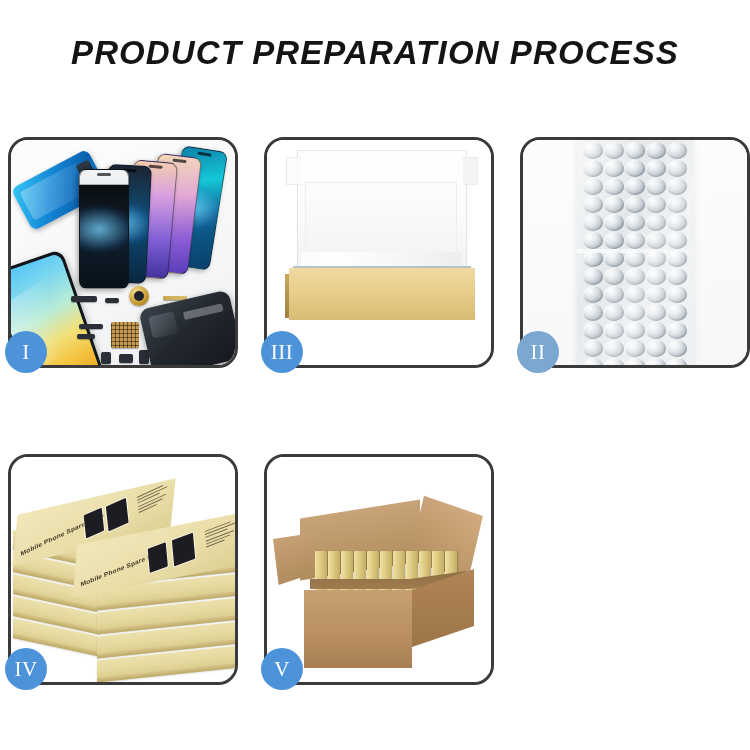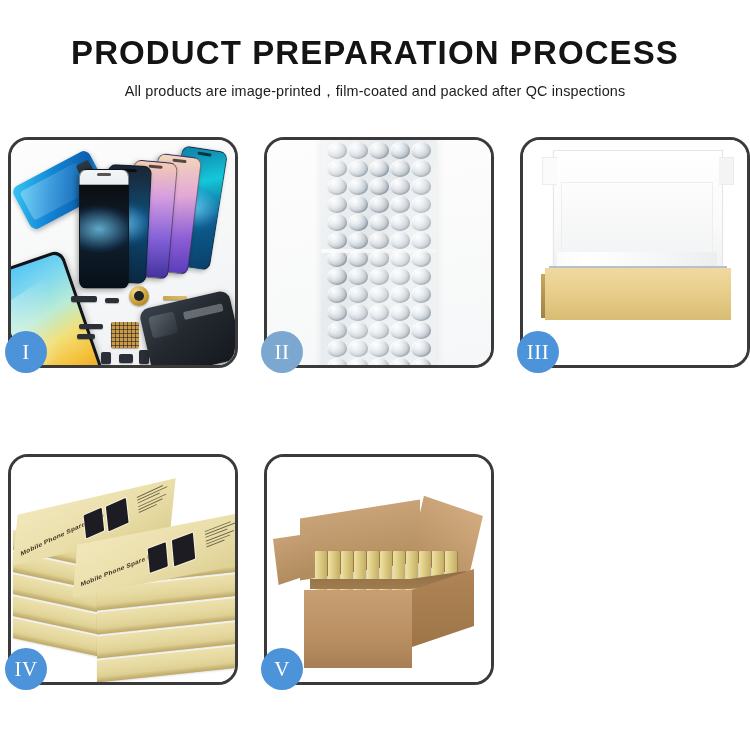--- a/index.html
+++ b/index.html
@@ -9,21 +9,21 @@
   }
   body {
     width: 750px;
     height: 750px;
     font-family: "Liberation Sans", sans-serif;
     overflow: hidden;
     position: relative;
   }
 
   
-  .header { width: 750px; padding-top: 36px; text-align: center; }
+  .header { width: 750px; padding-top: 36px; text-align: center; font-style: italic; }
   .title {
     font-family: "Liberation Sans", sans-serif;
     font-size: 33px;
     font-weight: bold;
     letter-spacing: 1.1px;
     color: #141414;
     line-height: 1.06;
     white-space: nowrap;
   }
   .subtitle {
@@ -370,21 +370,20 @@
     background: linear-gradient(150deg,#ffffff,#f4f4f4);
     transform: rotate(-18deg);
     opacity:.9;
   }
 </style>
 </head>
 <body>
 
 <div class="header">
   <div class="title">PRODUCT PREPARATION PROCESS</div>
-  <div class="subtitle">All products are image-printed，film-coated and packed after QC inspections</div>
 </div>
 
 <div class="grid">
 
   <div class="panel">
     <div class="panel-inner p1">
       <div class="flexlcd"></div>
 
       <div class="fan">
         <div class="sc sc1">
@@ -427,97 +426,20 @@
         <div class="pt gold" style="left:76px;top:36px; width:22px; height:6px;"></div>
         <div class="pt gold" style="left:82px;top:46px; width:18px; height:5px;"></div>
         <div class="pt" style="left:110px;top:50px; width:9px;  height:9px;"></div>
         <div class="pt" style="left:124px;top:56px; width:8px;  height:8px;"></div>
       </div>
 
       <div class="tool"></div>
       <div class="backhouse"></div>
     </div>
     <div class="badge">I</div>
-  </div>
-
-  <div class="panel">
-    <div class="panel-inner p2">
-      <div class="bubblepack">
-        <div class="bub-grid">
-          <div class="bub"></div>
-            <div class="bub"></div>
-            <div class="bub"></div>
-            <div class="bub"></div>
-            <div class="bub"></div>
-          <div class="bub"></div>
-            <div class="bub"></div>
-            <div class="bub"></div>
-            <div class="bub"></div>
-            <div class="bub"></div>
-          <div class="bub"></div>
-            <div class="bub"></div>
-            <div class="bub"></div>
-            <div class="bub"></div>
-            <div class="bub"></div>
-          <div class="bub"></div>
-            <div class="bub"></div>
-            <div class="bub"></div>
-            <div class="bub"></div>
-            <div class="bub"></div>
-          <div class="bub"></div>
-            <div class="bub"></div>
-            <div class="bub"></div>
-            <div class="bub"></div>
-            <div class="bub"></div>
-          <div class="bub"></div>
-            <div class="bub"></div>
-            <div class="bub"></div>
-            <div class="bub"></div>
-            <div class="bub"></div>
-          <div class="bub"></div>
-            <div class="bub"></div>
-            <div class="bub"></div>
-            <div class="bub"></div>
-            <div class="bub"></div>
-          <div class="bub"></div>
-            <div class="bub"></div>
-            <div class="bub"></div>
-            <div class="bub"></div>
-            <div class="bub"></div>
-          <div class="bub"></div>
-            <div class="bub"></div>
-            <div class="bub"></div>
-            <div class="bub"></div>
-            <div class="bub"></div>
-          <div class="bub"></div>
-            <div class="bub"></div>
-            <div class="bub"></div>
-            <div class="bub"></div>
-            <div class="bub"></div>
-          <div class="bub"></div>
-            <div class="bub"></div>
-            <div class="bub"></div>
-            <div class="bub"></div>
-            <div class="bub"></div>
-          <div class="bub"></div>
-            <div class="bub"></div>
-            <div class="bub"></div>
-            <div class="bub"></div>
-            <div class="bub"></div>
-          <div class="bub"></div>
-            <div class="bub"></div>
-            <div class="bub"></div>
-            <div class="bub"></div>
-            <div class="bub"></div>
-        </div>
-        <div class="seam"></div>
-        <div class="film"></div>
-      </div>
-    </div>
-    <div class="badge soft">II</div>
   </div>
 
   <div class="panel">
     <div class="panel-inner p3">
       <div class="lid"></div>
       <div class="lidface"></div>
       <div class="foam"></div>
       <div class="tray-lipL"></div>
       <div class="tray-lipR"></div>
       <div class="tray-inner">
@@ -542,20 +464,97 @@
         <div class="bb" style="left:106px;top:18px;"></div>
         <div class="bb" style="left:130px;top:19px;"></div>
         <div class="bb" style="left:154px;top:18px;"></div>
       </div>
       <div class="boxtray"></div>
     </div>
     <div class="badge">III</div>
   </div>
 
   <div class="panel">
+    <div class="panel-inner p2">
+      <div class="bubblepack">
+        <div class="bub-grid">
+          <div class="bub"></div>
+            <div class="bub"></div>
+            <div class="bub"></div>
+            <div class="bub"></div>
+            <div class="bub"></div>
+          <div class="bub"></div>
+            <div class="bub"></div>
+            <div class="bub"></div>
+            <div class="bub"></div>
+            <div class="bub"></div>
+          <div class="bub"></div>
+            <div class="bub"></div>
+            <div class="bub"></div>
+            <div class="bub"></div>
+            <div class="bub"></div>
+          <div class="bub"></div>
+            <div class="bub"></div>
+            <div class="bub"></div>
+            <div class="bub"></div>
+            <div class="bub"></div>
+          <div class="bub"></div>
+            <div class="bub"></div>
+            <div class="bub"></div>
+            <div class="bub"></div>
+            <div class="bub"></div>
+          <div class="bub"></div>
+            <div class="bub"></div>
+            <div class="bub"></div>
+            <div class="bub"></div>
+            <div class="bub"></div>
+          <div class="bub"></div>
+            <div class="bub"></div>
+            <div class="bub"></div>
+            <div class="bub"></div>
+            <div class="bub"></div>
+          <div class="bub"></div>
+            <div class="bub"></div>
+            <div class="bub"></div>
+            <div class="bub"></div>
+            <div class="bub"></div>
+          <div class="bub"></div>
+            <div class="bub"></div>
+            <div class="bub"></div>
+            <div class="bub"></div>
+            <div class="bub"></div>
+          <div class="bub"></div>
+            <div class="bub"></div>
+            <div class="bub"></div>
+            <div class="bub"></div>
+            <div class="bub"></div>
+          <div class="bub"></div>
+            <div class="bub"></div>
+            <div class="bub"></div>
+            <div class="bub"></div>
+            <div class="bub"></div>
+          <div class="bub"></div>
+            <div class="bub"></div>
+            <div class="bub"></div>
+            <div class="bub"></div>
+            <div class="bub"></div>
+          <div class="bub"></div>
+            <div class="bub"></div>
+            <div class="bub"></div>
+            <div class="bub"></div>
+            <div class="bub"></div>
+        </div>
+        <div class="seam"></div>
+        <div class="film"></div>
+      </div>
+    </div>
+    <div class="badge soft">II</div>
+  </div>
+
+  <div class="panel">
     <div class="panel-inner p4">
 
       <div class="kbox" style="left:2px;  top:82px;  width:84px; height:20px; transform:skewY(12deg);">
           <div class="edge"></div>
         </div>
       <div class="kbox" style="left:2px;  top:104px; width:84px; height:20px; transform:skewY(12deg);">
           <div class="edge"></div>
         </div>
       <div class="kbox" style="left:2px;  top:126px; width:84px; height:20px; transform:skewY(12deg);">
           <div class="edge"></div>

